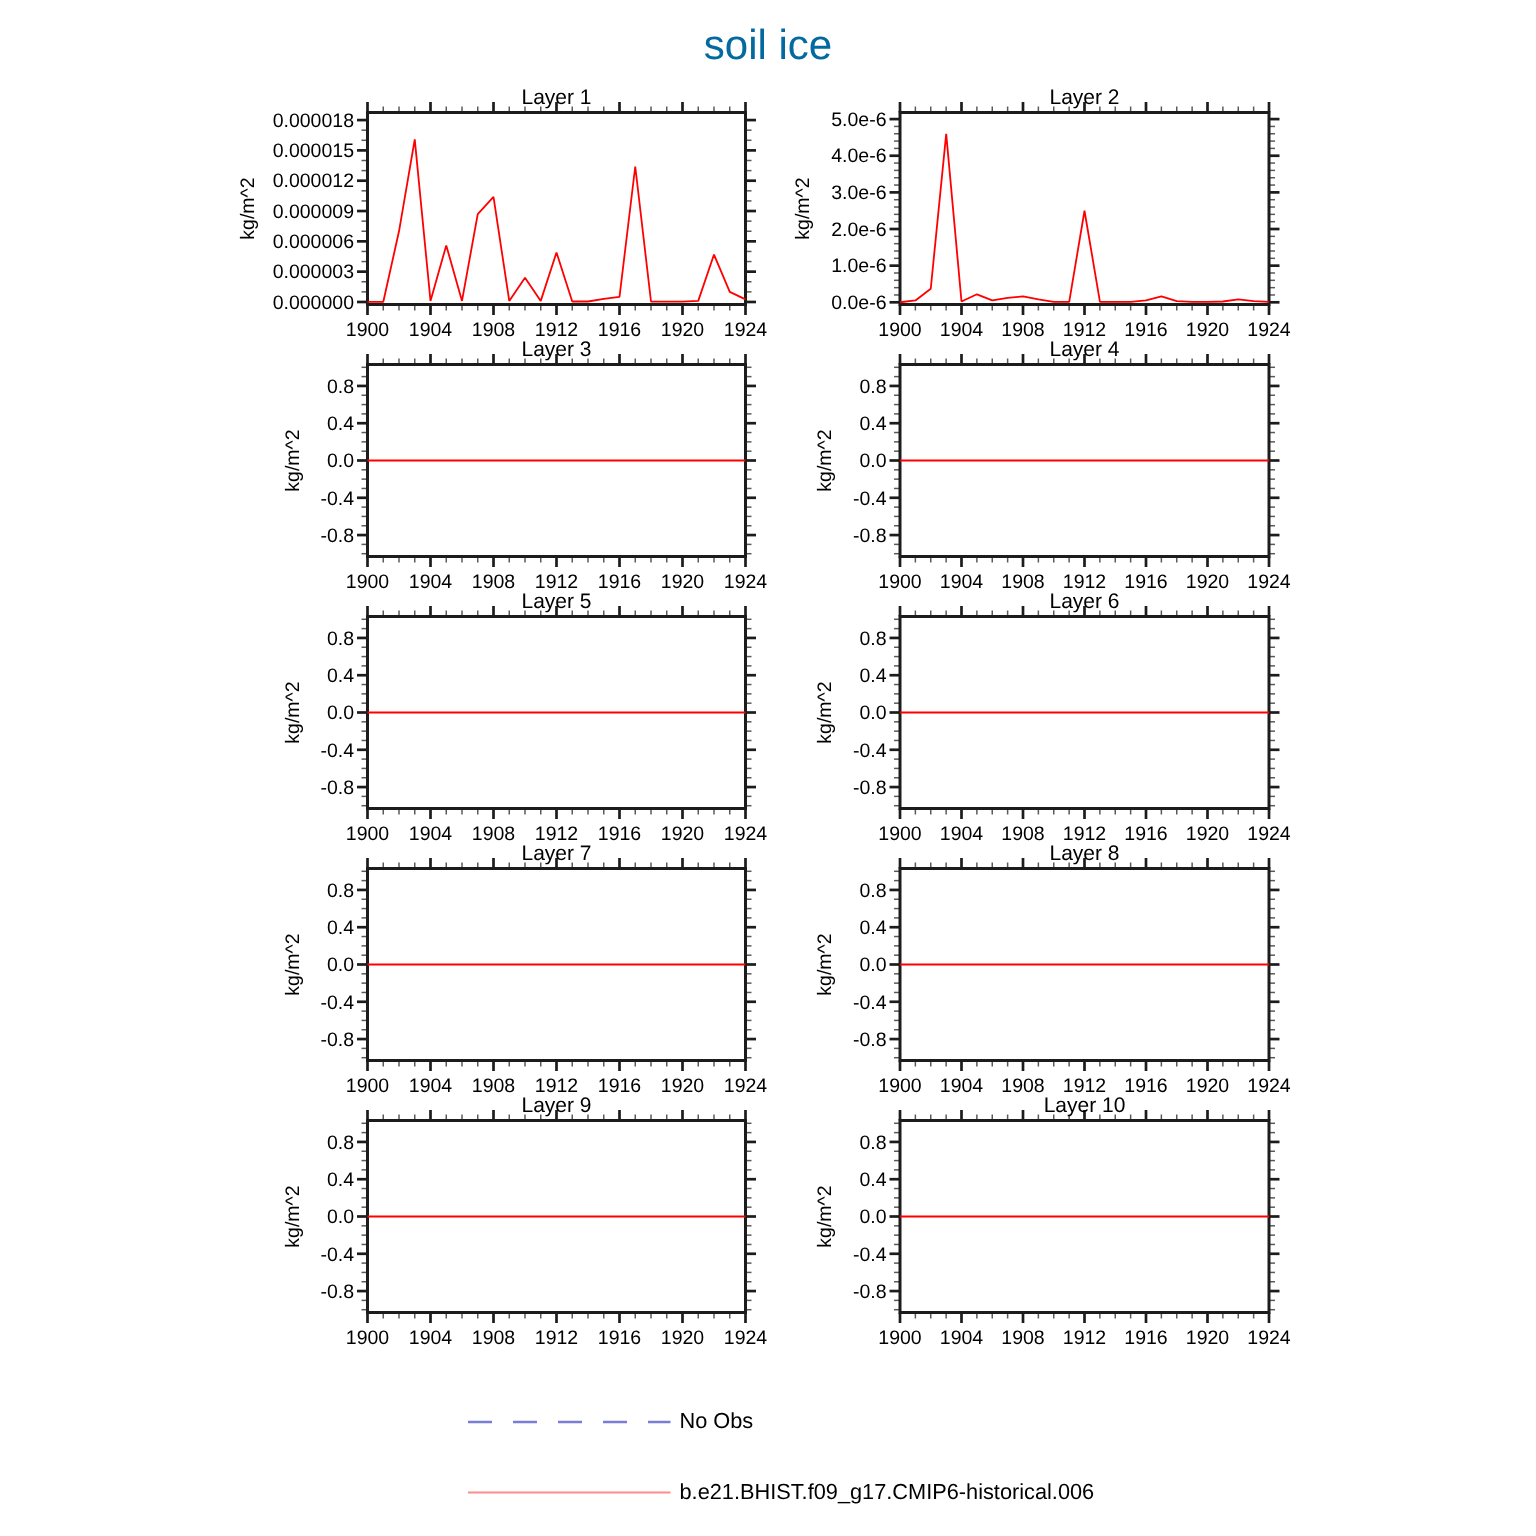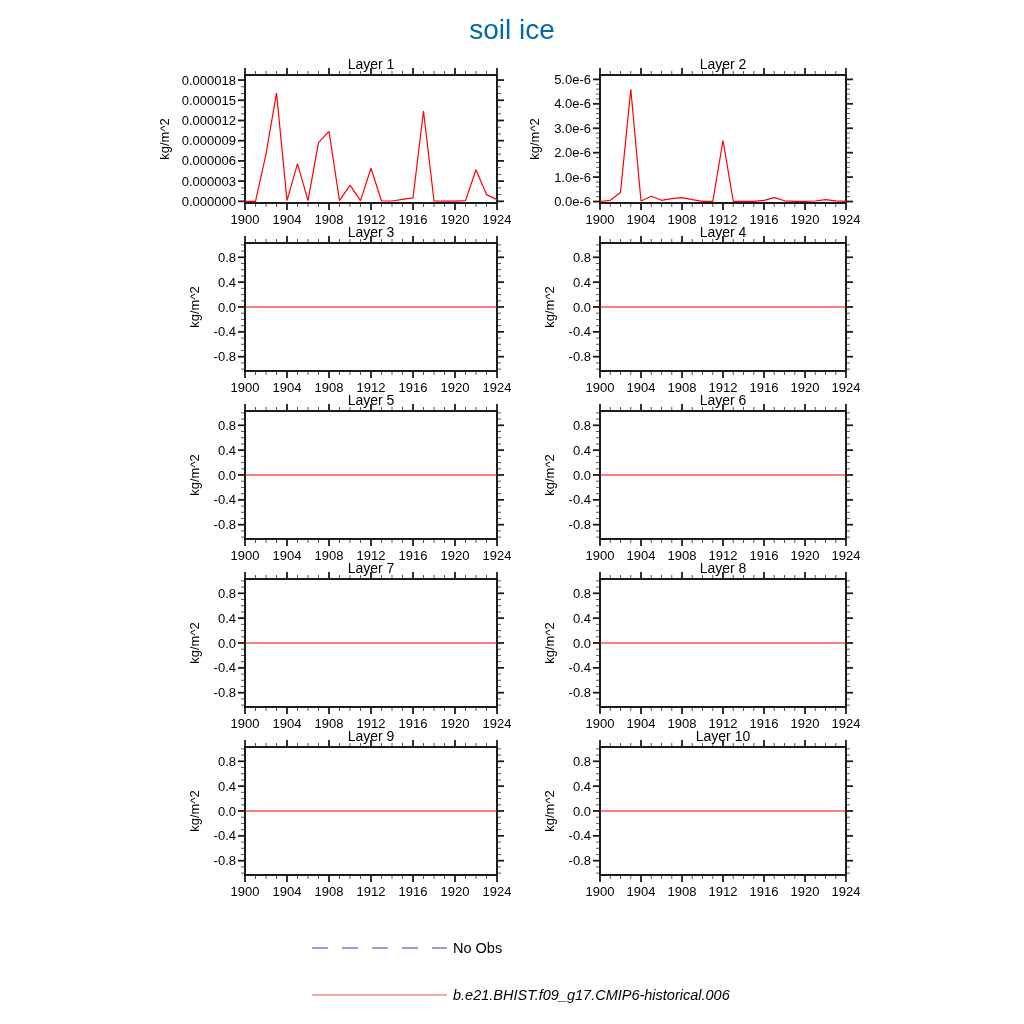--- a/index.html
+++ b/index.html
@@ -1188,20 +1188,20 @@
         </g>
       </svg>
     </div>
   <div>
     <div class="legend-entry" style="left:311px; top:941px;">
       <svg class="legend-line" width="137" height="12">
         <line id="legend-line-0" x1="1" y1="6" x2="136" y2="6" stroke-width="1.6" stroke="#7b7bd8" stroke-dasharray="16 14"></line>
       </svg>
       <span class="legend-label">No Obs</span>
     </div>
-    <div class="legend-entry" style="left:311px; top:988px;font-style:italic;">
+    <div class="legend-entry" style="left:311px; top:988px;">
       <svg class="legend-line" width="137" height="12">
         <line id="legend-line-1" x1="1" y1="6" x2="136" y2="6" stroke-width="1.3" stroke="#ff8c8c"></line>
       </svg>
       <span class="legend-label">b.e21.BHIST.f09_g17.CMIP6-historical.006</span>
     </div>
   </div>
 </div>
 
 </body></html>

